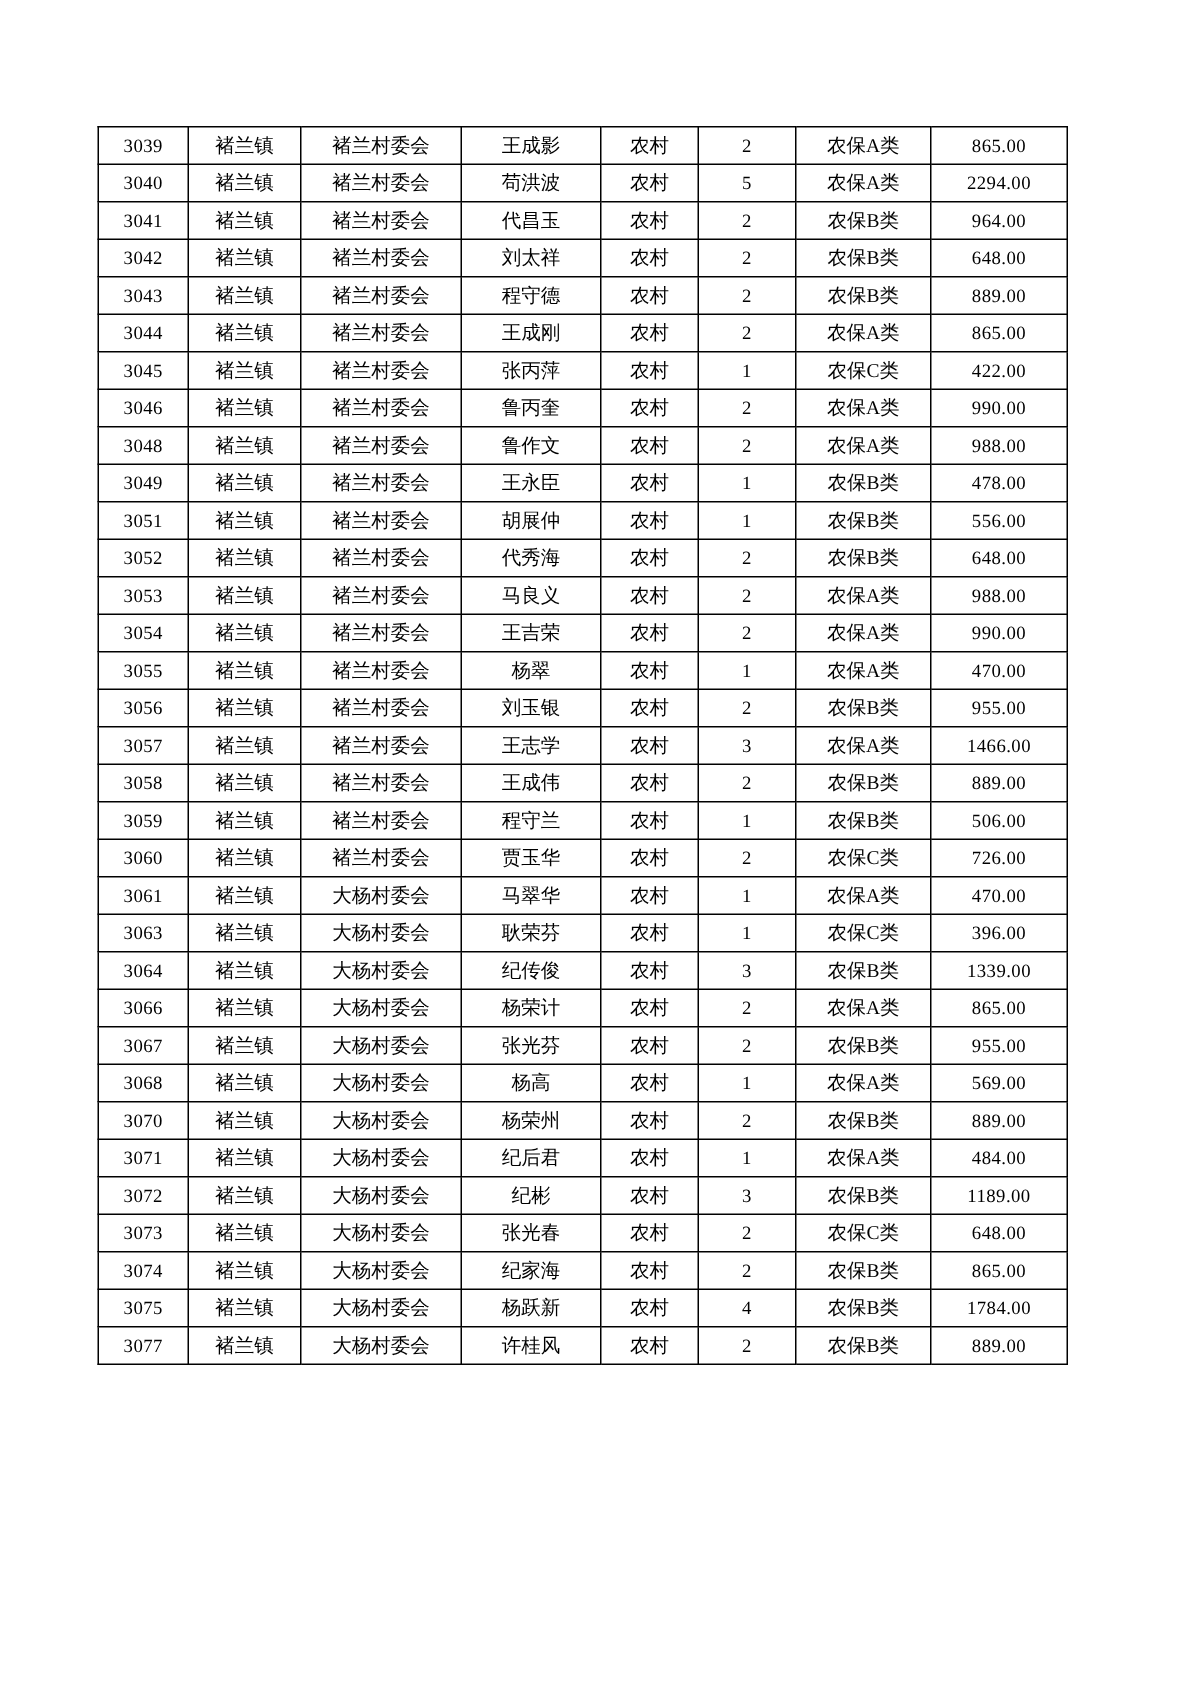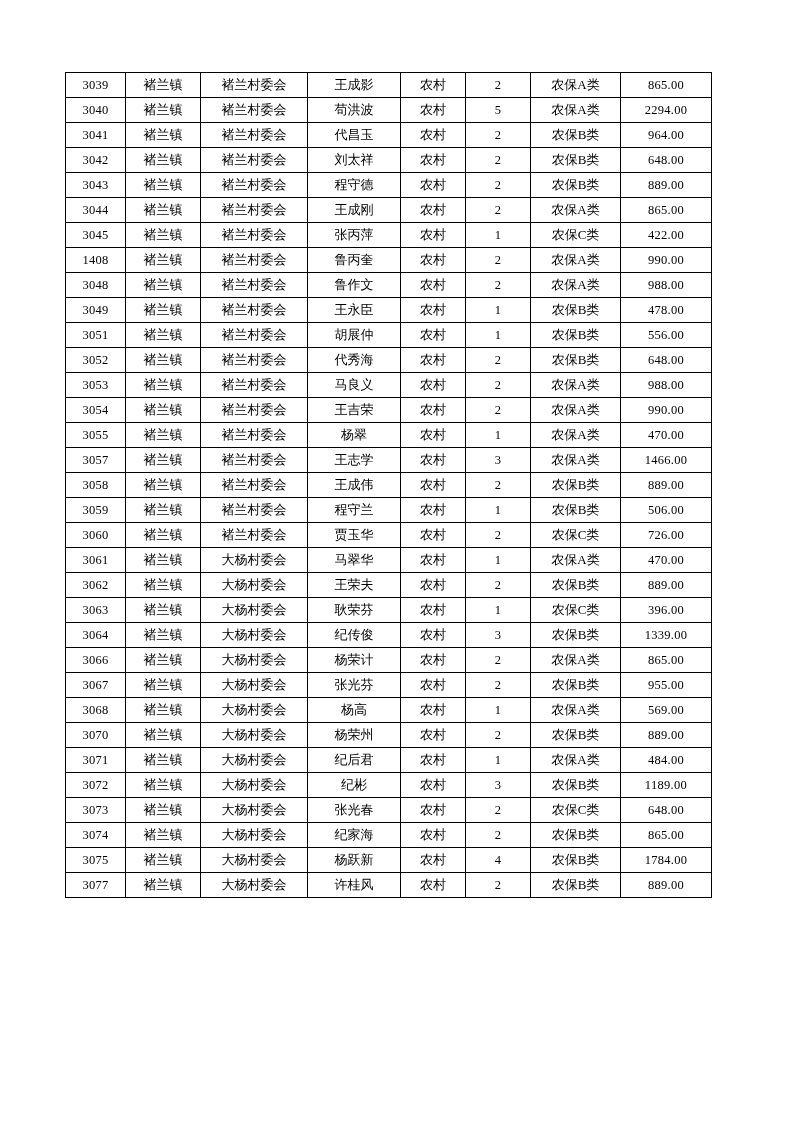--- a/index.html
+++ b/index.html
@@ -16,21 +16,21 @@
   .page {
     position: relative;
     width: 793px;
     height: 1122px;
     background: #ffffff;
     overflow: hidden;
   }
   table.data {
     position: absolute;
     left: 65px;
-    top: 72px;
+    top: 84px;
     width: 646px;
     border-collapse: collapse;
     table-layout: fixed;
   }
   table.data td {
     border: 1px solid #000000;
     height: 24px;
     text-align: center;
     vertical-align: middle;
     font-size: 13px;
@@ -125,21 +125,21 @@
           <td class="num">3045</td>
           <td>褚兰镇</td>
           <td>褚兰村委会</td>
           <td>张丙萍</td>
           <td>农村</td>
           <td class="num">1</td>
           <td>农保C类</td>
           <td class="num">422.00</td>
         </tr>
         <tr>
-          <td class="num">1408</td>
+          <td class="num">3046</td>
           <td>褚兰镇</td>
           <td>褚兰村委会</td>
           <td>鲁丙奎</td>
           <td>农村</td>
           <td class="num">2</td>
           <td>农保A类</td>
           <td class="num">990.00</td>
         </tr>
         <tr>
           <td class="num">3048</td>
@@ -203,20 +203,30 @@
         </tr>
         <tr>
           <td class="num">3055</td>
           <td>褚兰镇</td>
           <td>褚兰村委会</td>
           <td>杨翠</td>
           <td>农村</td>
           <td class="num">1</td>
           <td>农保A类</td>
           <td class="num">470.00</td>
+        </tr>
+        <tr>
+          <td class="num">3056</td>
+          <td>褚兰镇</td>
+          <td>褚兰村委会</td>
+          <td>刘玉银</td>
+          <td>农村</td>
+          <td class="num">2</td>
+          <td>农保B类</td>
+          <td class="num">955.00</td>
         </tr>
         <tr>
           <td class="num">3057</td>
           <td>褚兰镇</td>
           <td>褚兰村委会</td>
           <td>王志学</td>
           <td>农村</td>
           <td class="num">3</td>
           <td>农保A类</td>
           <td class="num">1466.00</td>
@@ -253,30 +263,20 @@
         </tr>
         <tr>
           <td class="num">3061</td>
           <td>褚兰镇</td>
           <td>大杨村委会</td>
           <td>马翠华</td>
           <td>农村</td>
           <td class="num">1</td>
           <td>农保A类</td>
           <td class="num">470.00</td>
-        </tr>
-        <tr>
-          <td class="num">3062</td>
-          <td>褚兰镇</td>
-          <td>大杨村委会</td>
-          <td>王荣夫</td>
-          <td>农村</td>
-          <td class="num">2</td>
-          <td>农保B类</td>
-          <td class="num">889.00</td>
         </tr>
         <tr>
           <td class="num">3063</td>
           <td>褚兰镇</td>
           <td>大杨村委会</td>
           <td>耿荣芬</td>
           <td>农村</td>
           <td class="num">1</td>
           <td>农保C类</td>
           <td class="num">396.00</td>

